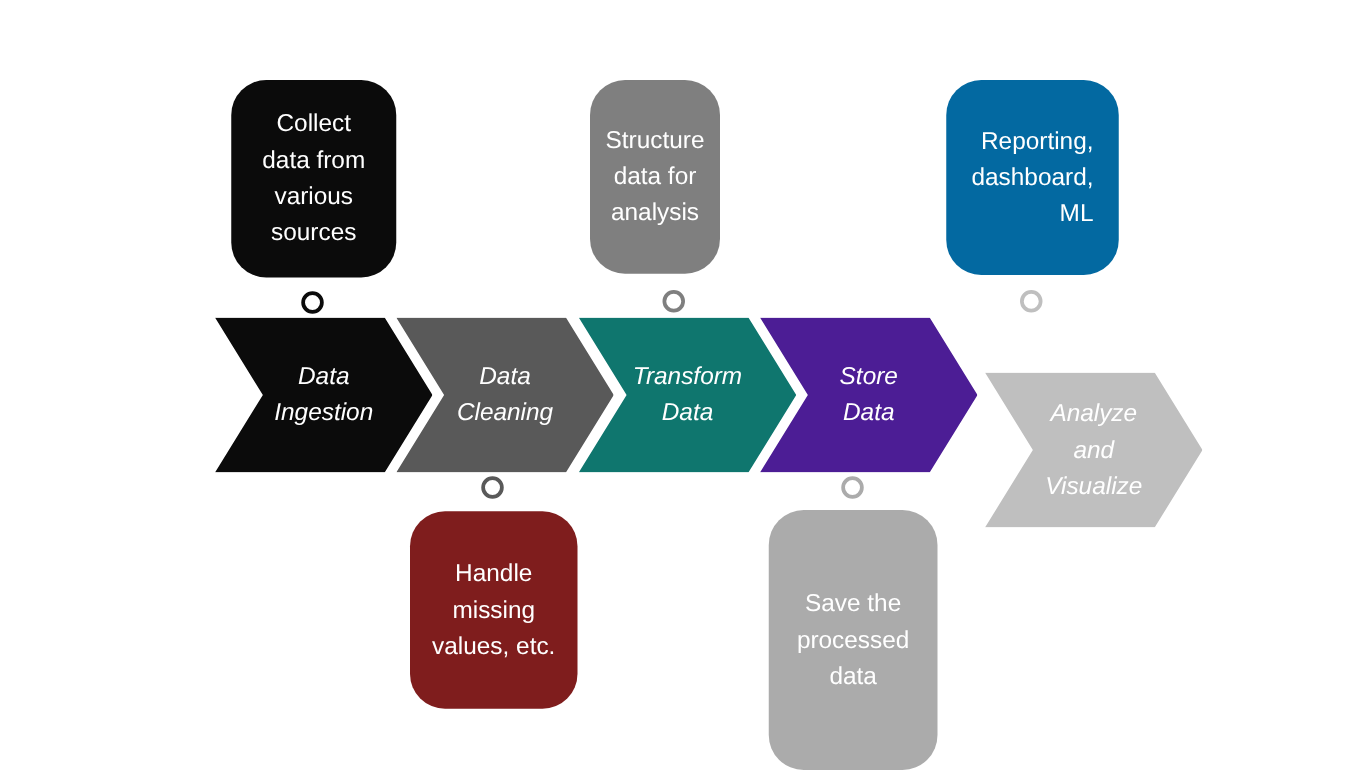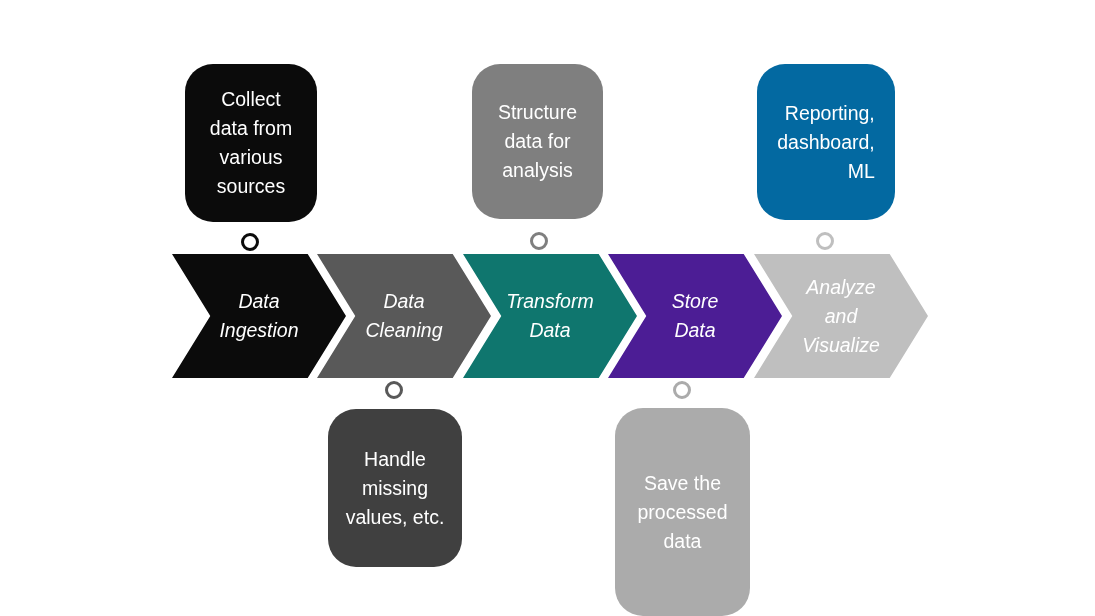--- a/index.html
+++ b/index.html
@@ -26,21 +26,21 @@
     text-align: center;
   }
   .callout .txt {
     white-space: pre-line;
     font-size: 19.5px;
     line-height: 29px;
     font-weight: 400;
   }
   .callout.b1 { left: 185px; top: 64px;  width: 132px; height: 158px; justify-content: center; }
   .callout.b2 { left: 328px; top: 409px; width: 134px; height: 158px; }
-  .callout.b3 { left: 472px; top: 64px;  width: 131px; height: 155px; }
+  .callout.b3 { left: 472px; top: 64px;  width: 104px; height: 155px; }
   .callout.b4 { left: 615px; top: 408px; width: 135px; height: 208px; }
   .callout.b5 { left: 757px; top: 64px;  width: 138px; height: 156px; }
 
   
   .chev {
     position: absolute;
     top: 254px;
     width: 174px;
     height: 124px;
     clip-path: polygon(0% 0%, 78% 0%, 100% 50%, 78% 100%, 0% 100%, 22% 50%);
@@ -53,21 +53,21 @@
   .chev .txt {
     font-style: italic;
     white-space: pre-line;
     font-size: 19.5px;
     line-height: 29px;
   }
   .chev.c1 { left: 172px; }
   .chev.c2 { left: 317px; }
   .chev.c3 { left: 463px; }
   .chev.c4 { left: 608px; }
-  .chev.c5 { left: 754px; }
+  .chev.c5 { left: 788px; margin-top: 44px; }
 
   
   .dot {
     position: absolute;
     width: 12px;
     height: 12px;
     background: #ffffff;
     border: 3.5px solid #000000;
     border-radius: 50%;
     box-sizing: content-box;
@@ -83,21 +83,21 @@
 
 <div class="canvas">
 
   <div class="callout b1" style="background-color: rgb(11, 11, 11);">
     <span class="txt">Collect
 data from
 various
 sources</span>
   </div>
 
-  <div class="callout b2" style="background-color: #404040;">
+  <div class="callout b2" style="background-color: #7f1d1d;">
     <span class="txt">Handle
 missing
 values, etc.</span>
   </div>
 
   <div class="callout b3" style="background-color: rgb(127, 127, 127);">
     <span class="txt">Structure
 data for
 analysis</span>
   </div>

